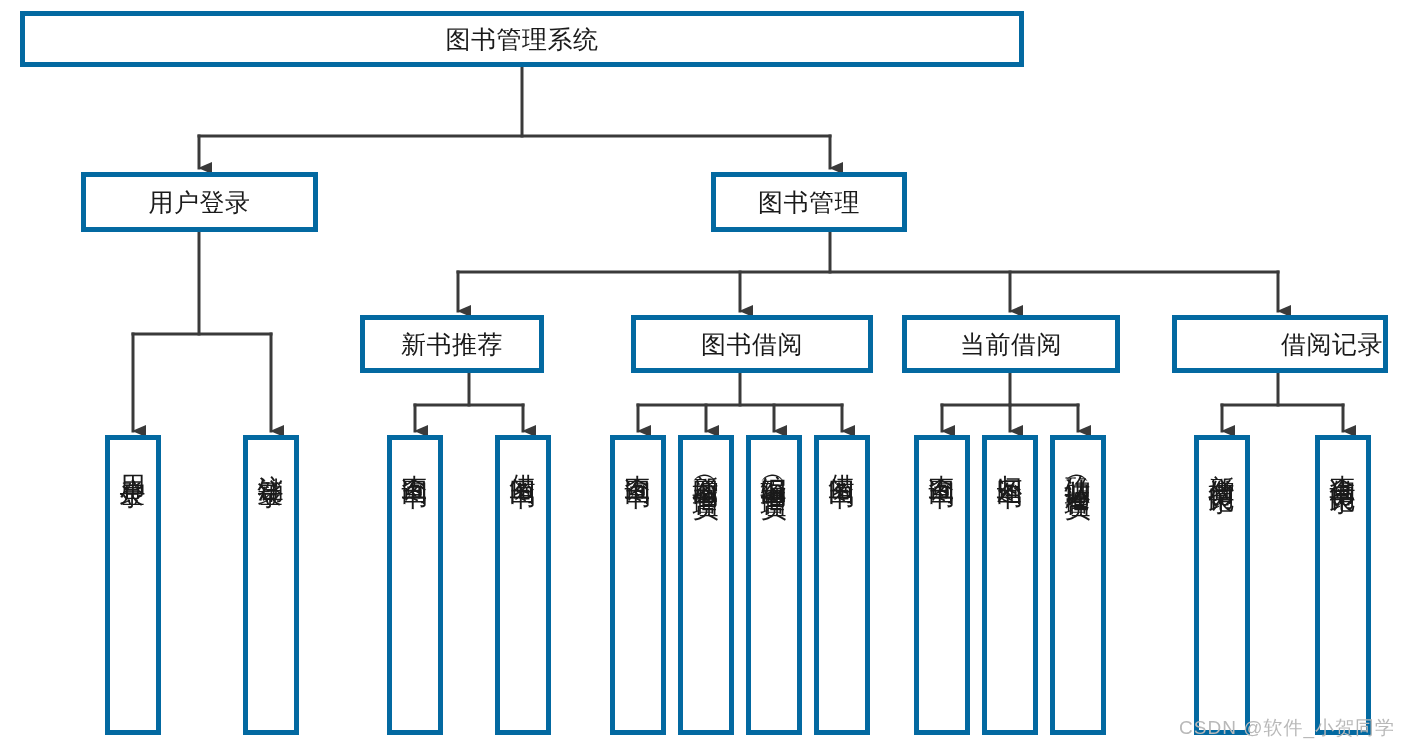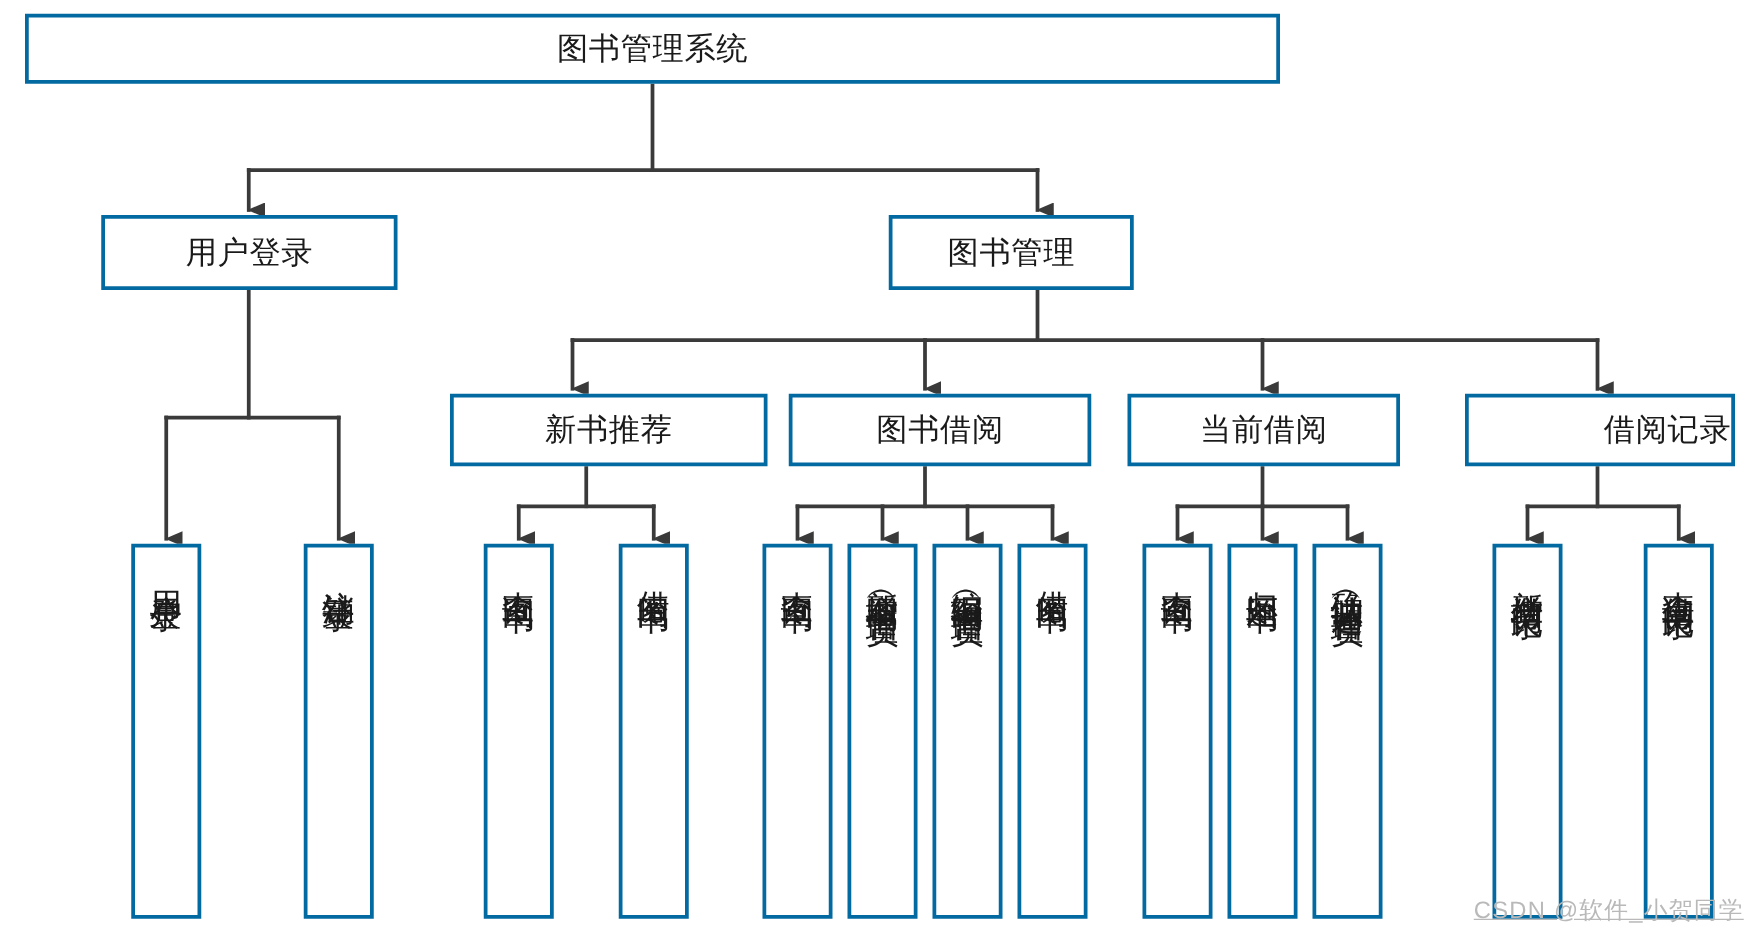--- a/index.html
+++ b/index.html
@@ -21,21 +21,21 @@
     position: absolute;
     left: 0;
     top: 0;
     width: 1405px;
     height: 747px;
     pointer-events: none;
   }
   .node {
     position: absolute;
     box-sizing: border-box;
-    border: 3px solid #0369a1;
+    border: 5px solid #0369a1;
     background: #ffffff;
     display: flex;
     align-items: center;
     justify-content: center;
     color: #1a1a1a;
     text-align: center;
   }
   .node .lbl {
     display: block;
     line-height: 1.12;
@@ -64,21 +64,20 @@
     white-space: nowrap;
   }
   #watermark {
     position: absolute;
     right: 10px;
     bottom: 6px;
     font-size: 19px;
     color: #b9b9b9;
     letter-spacing: 1px;
     white-space: nowrap;
-    text-decoration: underline;
   }
 </style>
 </head>
 <body>
 
 <div id="canvas">
 
   <svg id="edges" viewBox="0 0 1405 747" xmlns="http://www.w3.org/2000/svg">
     <defs>
       <marker id="arrow" viewBox="0 0 12 14" refX="6" refY="13" markerWidth="12" markerHeight="14" orient="auto-start-reverse" markerUnits="userSpaceOnUse">
@@ -134,21 +133,21 @@
   </div>
 
   <div class="node horiz" style="left:81px; top:172px; width:237px; height:60px;">
     <span class="lbl">用户登录</span>
   </div>
 
   <div class="node horiz" style="left:711px; top:172px; width:196px; height:60px;">
     <span class="lbl">图书管理</span>
   </div>
 
-  <div class="node horiz" style="left:360px; top:315px; width:254px; height:58px;">
+  <div class="node horiz" style="left:360px; top:315px; width:184px; height:58px;">
     <span class="lbl">新书推荐</span>
   </div>
 
   <div class="node horiz" style="left:631px; top:315px; width:242px; height:58px;">
     <span class="lbl">图书借阅</span>
   </div>
 
   <div class="node horiz" style="left:902px; top:315px; width:218px; height:58px;">
     <span class="lbl">当前借阅</span>
   </div>

